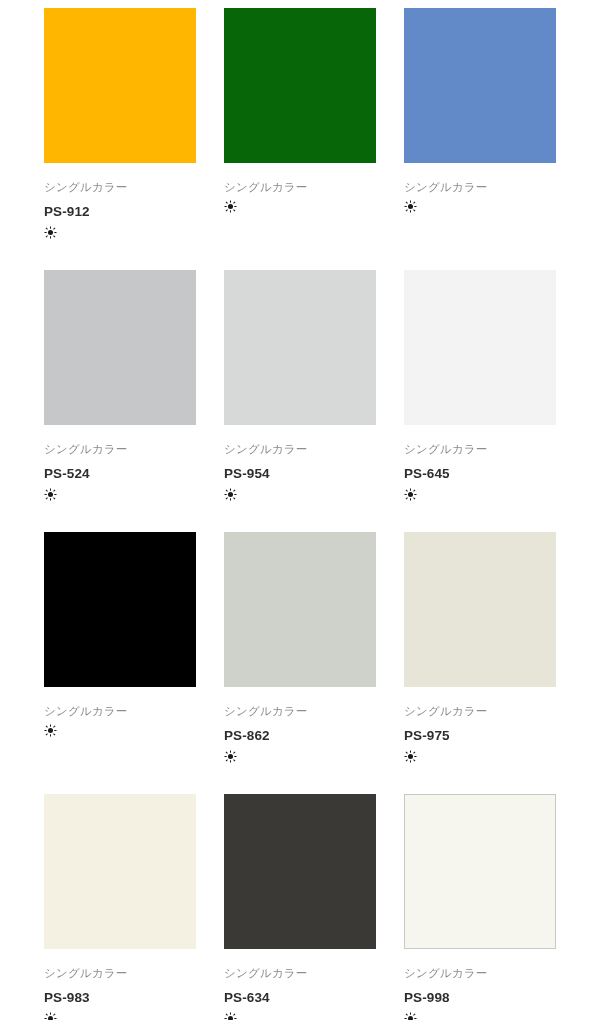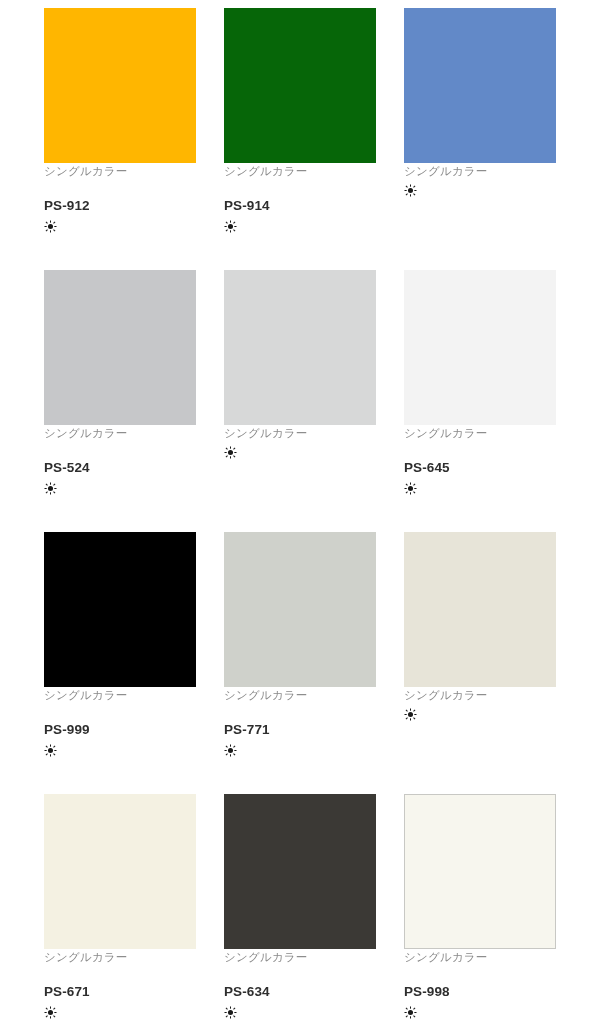--- a/index.html
+++ b/index.html
@@ -41,38 +41,38 @@
   }
 
   .swatch-chip {
     width: 152px;
     height: 155px;
     box-sizing: border-box;
     display: block;
   }
 
   .swatch-meta {
-    padding-top: 0;
+    padding-top: 16px;
   }
 
   .swatch-category {
     font-size: 11.5px;
     line-height: 16px;
     color: #8a8a8a;
     letter-spacing: 0.2px;
     white-space: nowrap;
   }
 
   .swatch-code {
     font-size: 13.5px;
     line-height: 19px;
     font-weight: bold;
     color: #2e2e2e;
     letter-spacing: 0.1px;
-    margin-top: 17px;
+    margin-top: 7px;
     white-space: nowrap;
   }
 
   .swatch-icons {
     margin-top: 3px;
     height: 16px;
     display: flex;
     align-items: center;
   }
 
@@ -114,21 +114,20 @@
             </svg>
           </span>
         </div>
       </div>
     </div>
 
     <div class="swatch-cell">
       <div class="swatch-chip" style="background-color: rgb(6, 102, 8);"></div>
       <div class="swatch-meta">
         <div class="swatch-category">シングルカラー</div>
-        <div class="swatch-code">PS-914</div>
         <div class="swatch-icons">
           <span class="sun-icon">
             <svg viewBox="0 0 16 16" width="13" height="13" aria-hidden="true">
               <circle cx="8" cy="8" r="3.1" fill="#1a1a1a"></circle>
               <g stroke="#1a1a1a" stroke-width="1.3" stroke-linecap="butt">
                 <line x1="8" y1="0.6" x2="8" y2="3.3"></line>
                 <line x1="8" y1="12.7" x2="8" y2="15.4"></line>
                 <line x1="0.6" y1="8" x2="3.3" y2="8"></line>
                 <line x1="12.7" y1="8" x2="15.4" y2="8"></line>
                 <line x1="2.4" y1="2.4" x2="4.3" y2="4.3"></line>
@@ -190,20 +189,21 @@
             </svg>
           </span>
         </div>
       </div>
     </div>
 
     <div class="swatch-cell">
       <div class="swatch-chip" style="background-color: rgb(215, 216, 216);"></div>
       <div class="swatch-meta">
         <div class="swatch-category">シングルカラー</div>
+        <div class="swatch-code">PS-954</div>
         <div class="swatch-icons">
           <span class="sun-icon">
             <svg viewBox="0 0 16 16" width="13" height="13" aria-hidden="true">
               <circle cx="8" cy="8" r="3.1" fill="#1a1a1a"></circle>
               <g stroke="#1a1a1a" stroke-width="1.3" stroke-linecap="butt">
                 <line x1="8" y1="0.6" x2="8" y2="3.3"></line>
                 <line x1="8" y1="12.7" x2="8" y2="15.4"></line>
                 <line x1="0.6" y1="8" x2="3.3" y2="8"></line>
                 <line x1="12.7" y1="8" x2="15.4" y2="8"></line>
                 <line x1="2.4" y1="2.4" x2="4.3" y2="4.3"></line>
@@ -241,21 +241,20 @@
         </div>
       </div>
     </div>
   </div>
 
   <div class="swatch-row">
     <div class="swatch-cell">
       <div class="swatch-chip" style="background-color: rgb(0, 0, 0);"></div>
       <div class="swatch-meta">
         <div class="swatch-category">シングルカラー</div>
-        <div class="swatch-code">PS-999</div>
         <div class="swatch-icons">
           <span class="sun-icon">
             <svg viewBox="0 0 16 16" width="13" height="13" aria-hidden="true">
               <circle cx="8" cy="8" r="3.1" fill="#1a1a1a"></circle>
               <g stroke="#1a1a1a" stroke-width="1.3" stroke-linecap="butt">
                 <line x1="8" y1="0.6" x2="8" y2="3.3"></line>
                 <line x1="8" y1="12.7" x2="8" y2="15.4"></line>
                 <line x1="0.6" y1="8" x2="3.3" y2="8"></line>
                 <line x1="12.7" y1="8" x2="15.4" y2="8"></line>
                 <line x1="2.4" y1="2.4" x2="4.3" y2="4.3"></line>
@@ -266,21 +265,21 @@
             </svg>
           </span>
         </div>
       </div>
     </div>
 
     <div class="swatch-cell">
       <div class="swatch-chip" style="background-color: rgb(207, 209, 203);"></div>
       <div class="swatch-meta">
         <div class="swatch-category">シングルカラー</div>
-        <div class="swatch-code">PS-771</div>
+        <div class="swatch-code">PS-862</div>
         <div class="swatch-icons">
           <span class="sun-icon">
             <svg viewBox="0 0 16 16" width="13" height="13" aria-hidden="true">
               <circle cx="8" cy="8" r="3.1" fill="#1a1a1a"></circle>
               <g stroke="#1a1a1a" stroke-width="1.3" stroke-linecap="butt">
                 <line x1="8" y1="0.6" x2="8" y2="3.3"></line>
                 <line x1="8" y1="12.7" x2="8" y2="15.4"></line>
                 <line x1="0.6" y1="8" x2="3.3" y2="8"></line>
                 <line x1="12.7" y1="8" x2="15.4" y2="8"></line>
                 <line x1="2.4" y1="2.4" x2="4.3" y2="4.3"></line>
@@ -291,20 +290,21 @@
             </svg>
           </span>
         </div>
       </div>
     </div>
 
     <div class="swatch-cell">
       <div class="swatch-chip" style="background-color: rgb(231, 228, 216);"></div>
       <div class="swatch-meta">
         <div class="swatch-category">シングルカラー</div>
+        <div class="swatch-code">PS-975</div>
         <div class="swatch-icons">
           <span class="sun-icon">
             <svg viewBox="0 0 16 16" width="13" height="13" aria-hidden="true">
               <circle cx="8" cy="8" r="3.1" fill="#1a1a1a"></circle>
               <g stroke="#1a1a1a" stroke-width="1.3" stroke-linecap="butt">
                 <line x1="8" y1="0.6" x2="8" y2="3.3"></line>
                 <line x1="8" y1="12.7" x2="8" y2="15.4"></line>
                 <line x1="0.6" y1="8" x2="3.3" y2="8"></line>
                 <line x1="12.7" y1="8" x2="15.4" y2="8"></line>
                 <line x1="2.4" y1="2.4" x2="4.3" y2="4.3"></line>
@@ -317,21 +317,21 @@
         </div>
       </div>
     </div>
   </div>
 
   <div class="swatch-row">
     <div class="swatch-cell">
       <div class="swatch-chip" style="background-color: rgb(244, 241, 226);"></div>
       <div class="swatch-meta">
         <div class="swatch-category">シングルカラー</div>
-        <div class="swatch-code">PS-671</div>
+        <div class="swatch-code">PS-983</div>
         <div class="swatch-icons">
           <span class="sun-icon">
             <svg viewBox="0 0 16 16" width="13" height="13" aria-hidden="true">
               <circle cx="8" cy="8" r="3.1" fill="#1a1a1a"></circle>
               <g stroke="#1a1a1a" stroke-width="1.3" stroke-linecap="butt">
                 <line x1="8" y1="0.6" x2="8" y2="3.3"></line>
                 <line x1="8" y1="12.7" x2="8" y2="15.4"></line>
                 <line x1="0.6" y1="8" x2="3.3" y2="8"></line>
                 <line x1="12.7" y1="8" x2="15.4" y2="8"></line>
                 <line x1="2.4" y1="2.4" x2="4.3" y2="4.3"></line>

